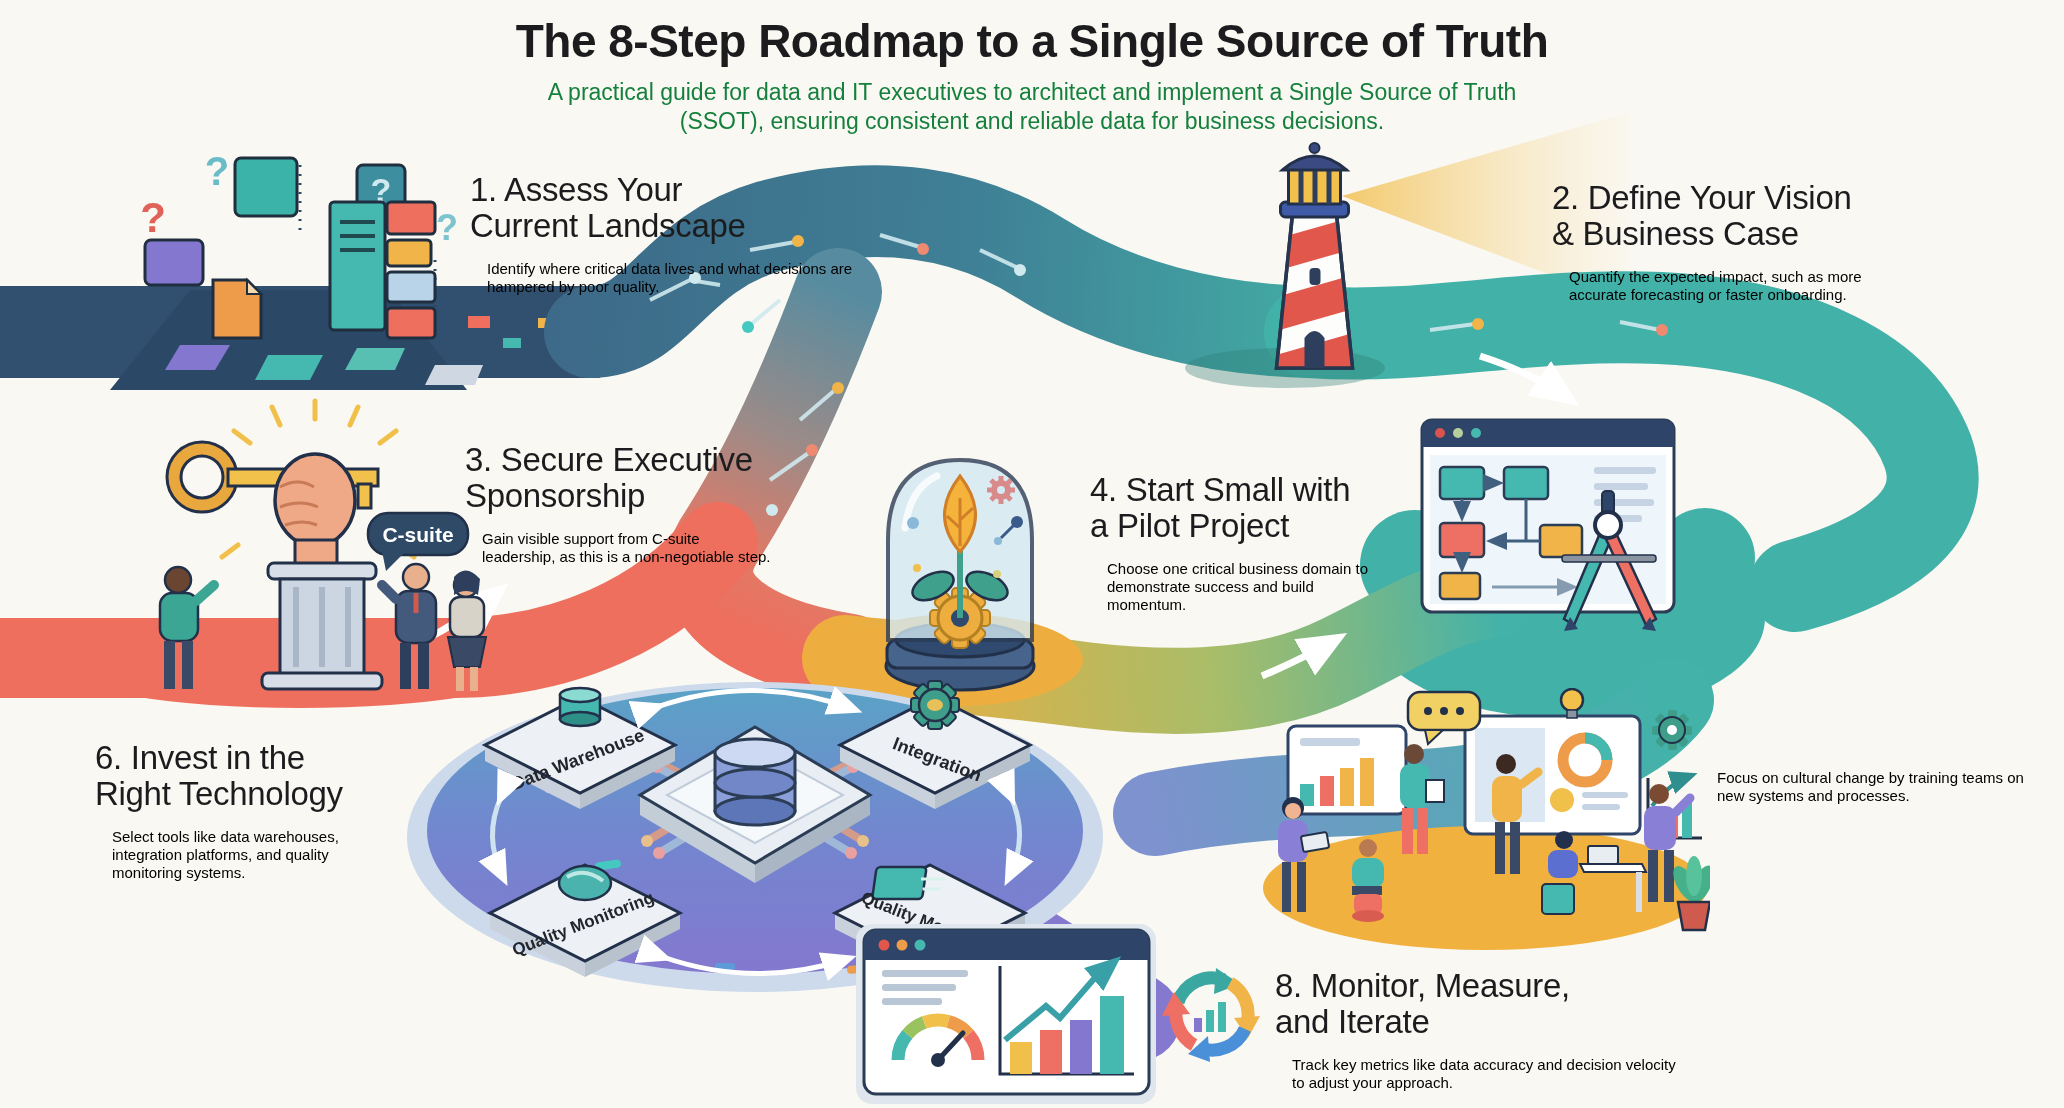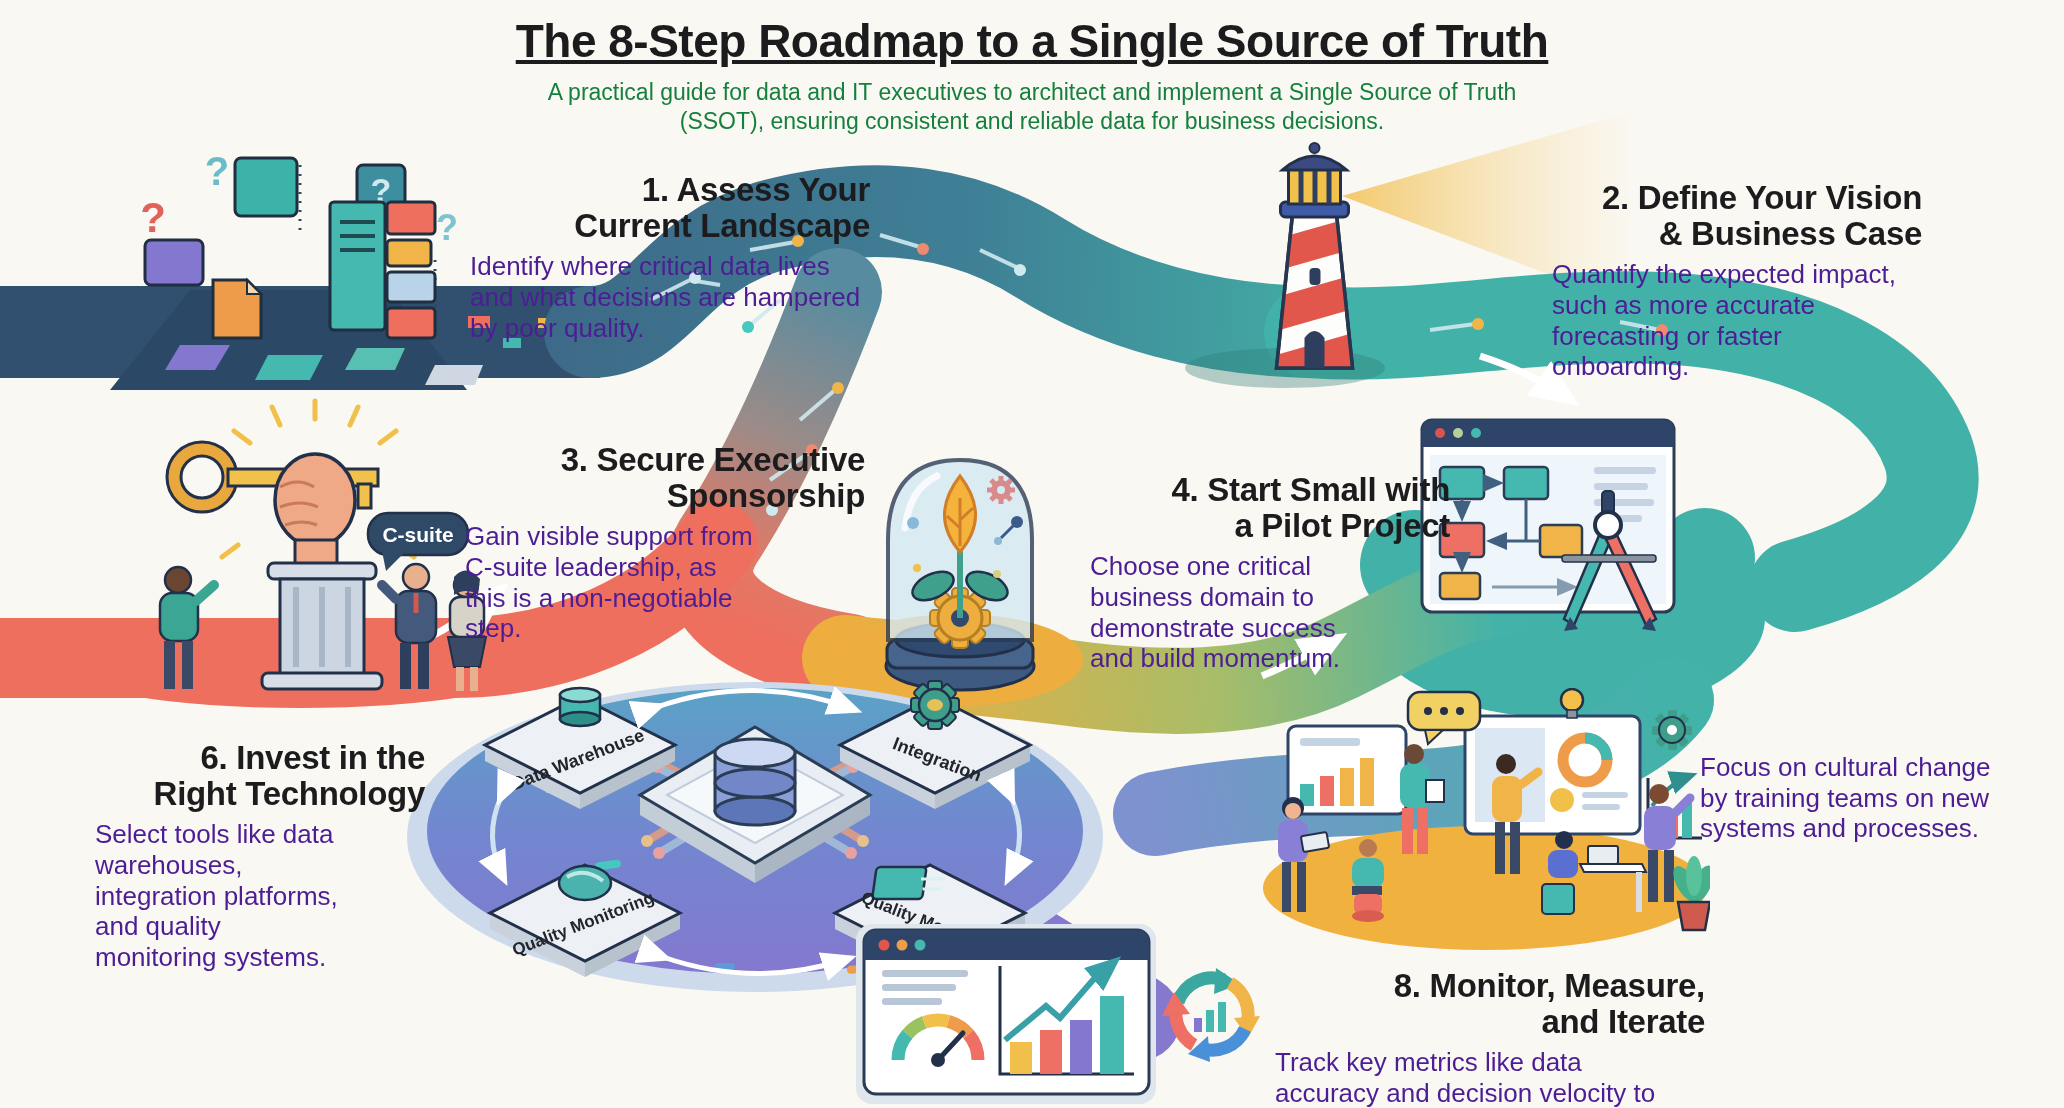--- a/index.html
+++ b/index.html
@@ -1,22 +1,22 @@
 <!DOCTYPE html>
 <html><head>
 <meta charset="utf-8">
 <style>
   html,body{margin:0;padding:0;background:#ddd;}
   #canvas{position:relative;width:2064px;height:1108px;background:#faf8f2;overflow:hidden;
           font-family:"Liberation Sans",sans-serif;color:#1c1c1e;}
   .abs{position:absolute;}
-  h1{font-size:46px;font-weight:700;margin:0;letter-spacing:-0.5px;text-decoration:underline;}
+  h1{font-size:46px;font-weight:700;margin:0;letter-spacing:-0.5px;}
   .subtitle{font-size:23px;line-height:1.25;color:#15803d;}
-  .step h2{font-size:33px;font-weight:700;line-height:1.08;margin:0 0 8px 0;letter-spacing:-0.3px;text-align:right;}
-  .step p{font-size:26px;line-height:1.18;margin:0;color:#4c1d95;}
+  .step h2{font-size:33px;font-weight:400;line-height:1.08;margin:0 0 8px 0;letter-spacing:-0.3px;}
+  .step p{font-size:15px;line-height:1.18;margin:17px;color:#000000;}
   .center{text-align:center;}
   svg text{font-family:"Liberation Sans",sans-serif;}
 </style>
 </head>
 <body>
 
 <div id="canvas">
 
   <svg class="abs" style="left:0;top:0" width="2064" height="1108" viewBox="0 0 2064 1108">
     <defs>

